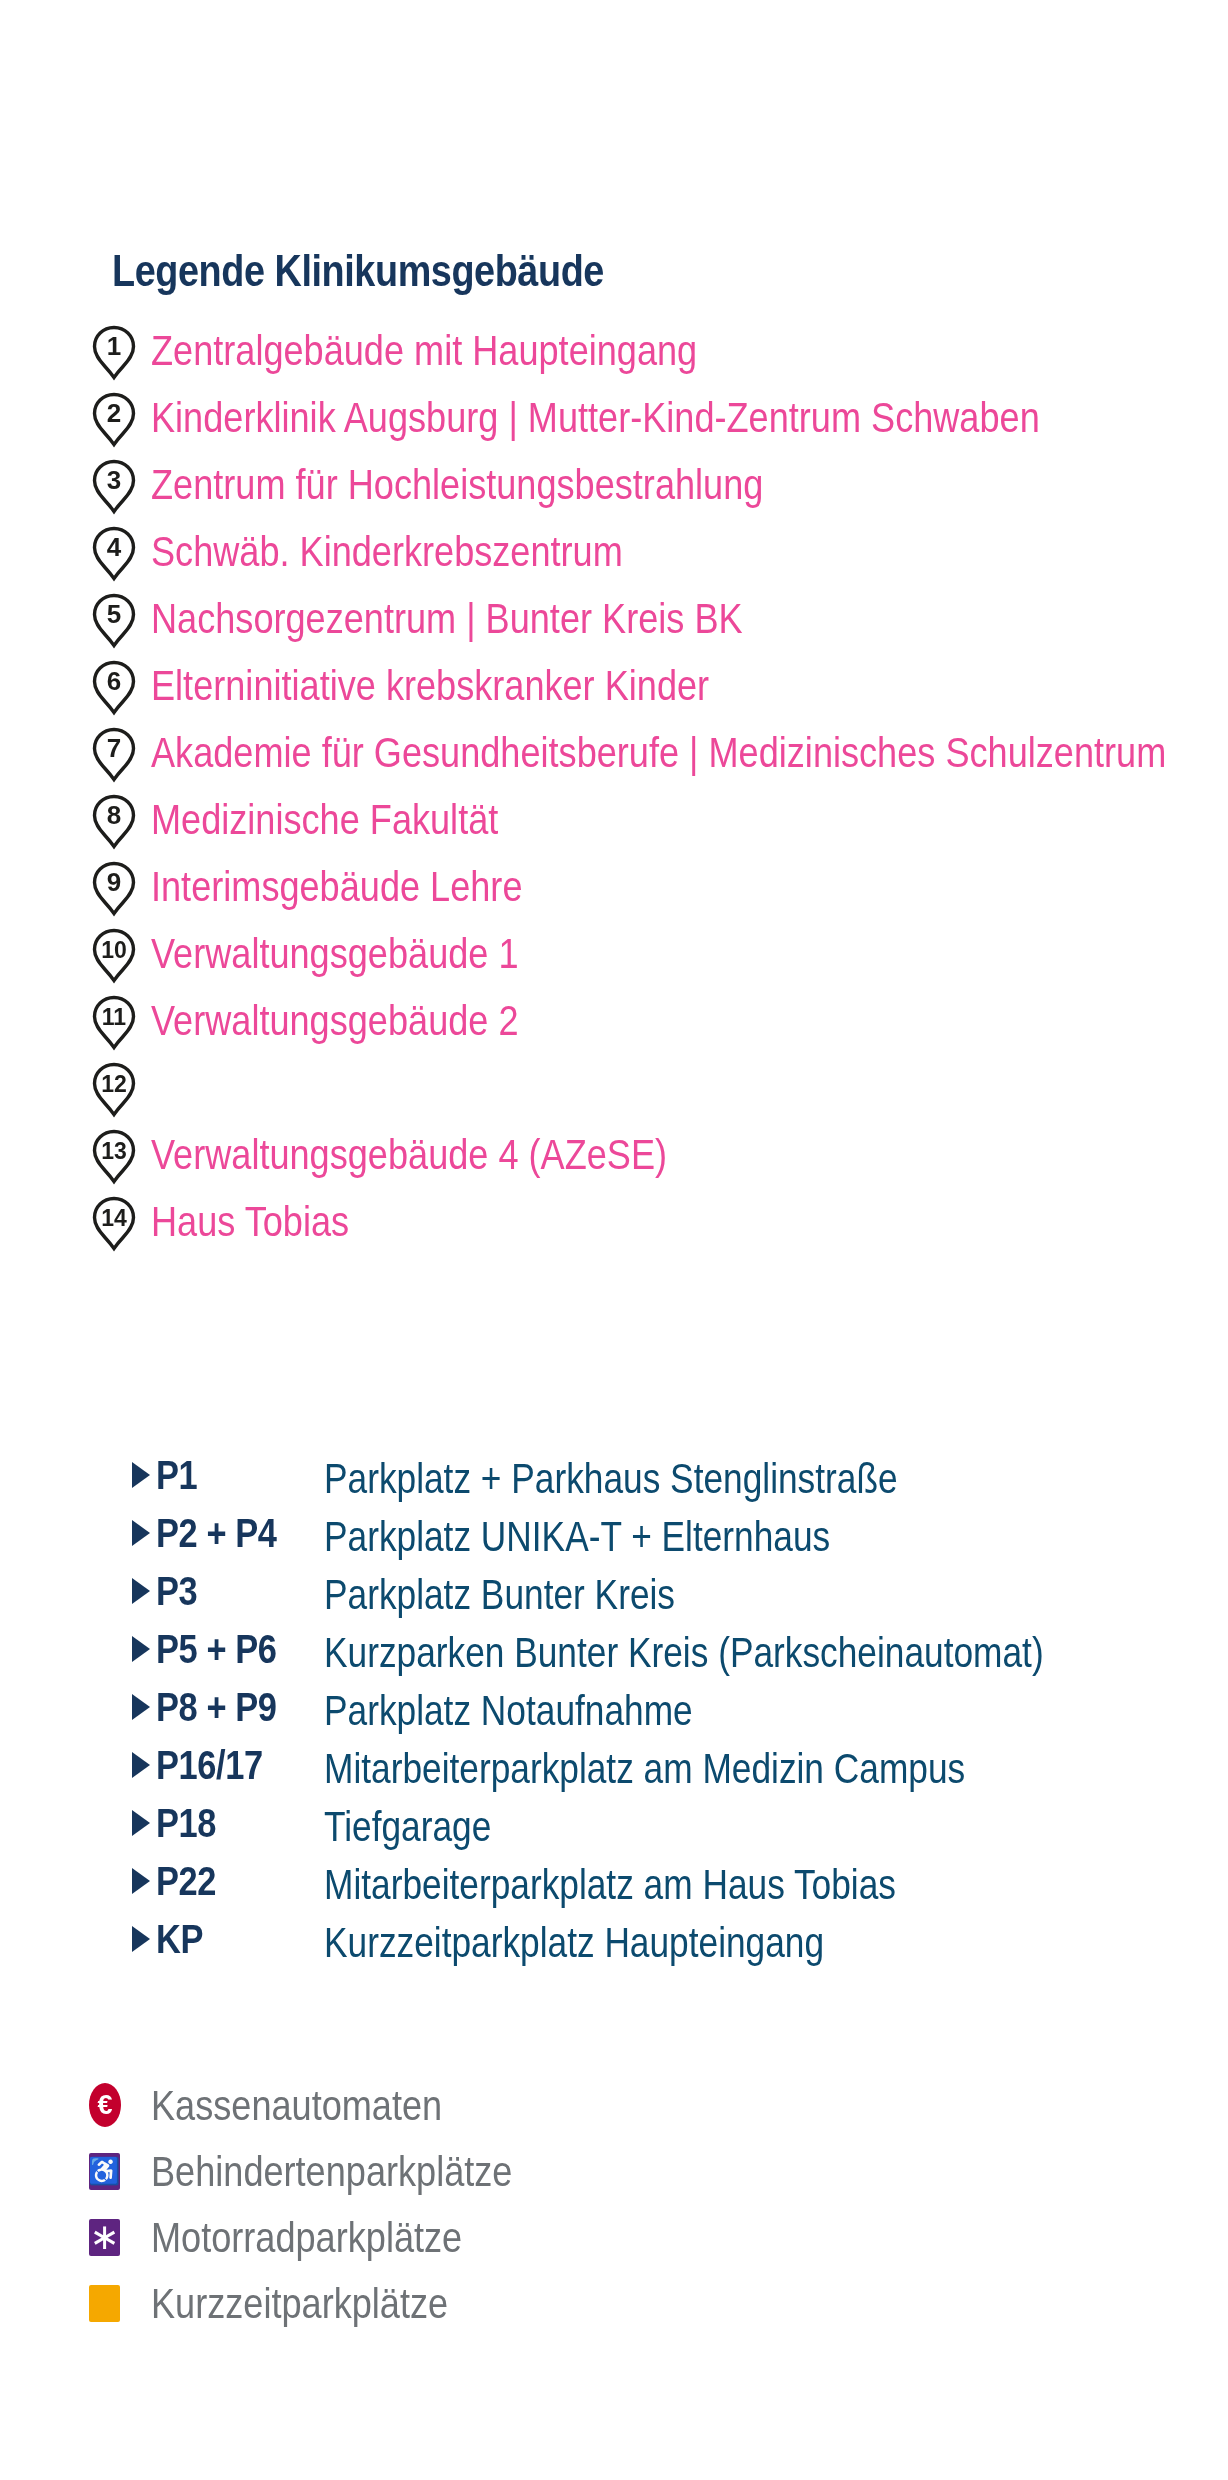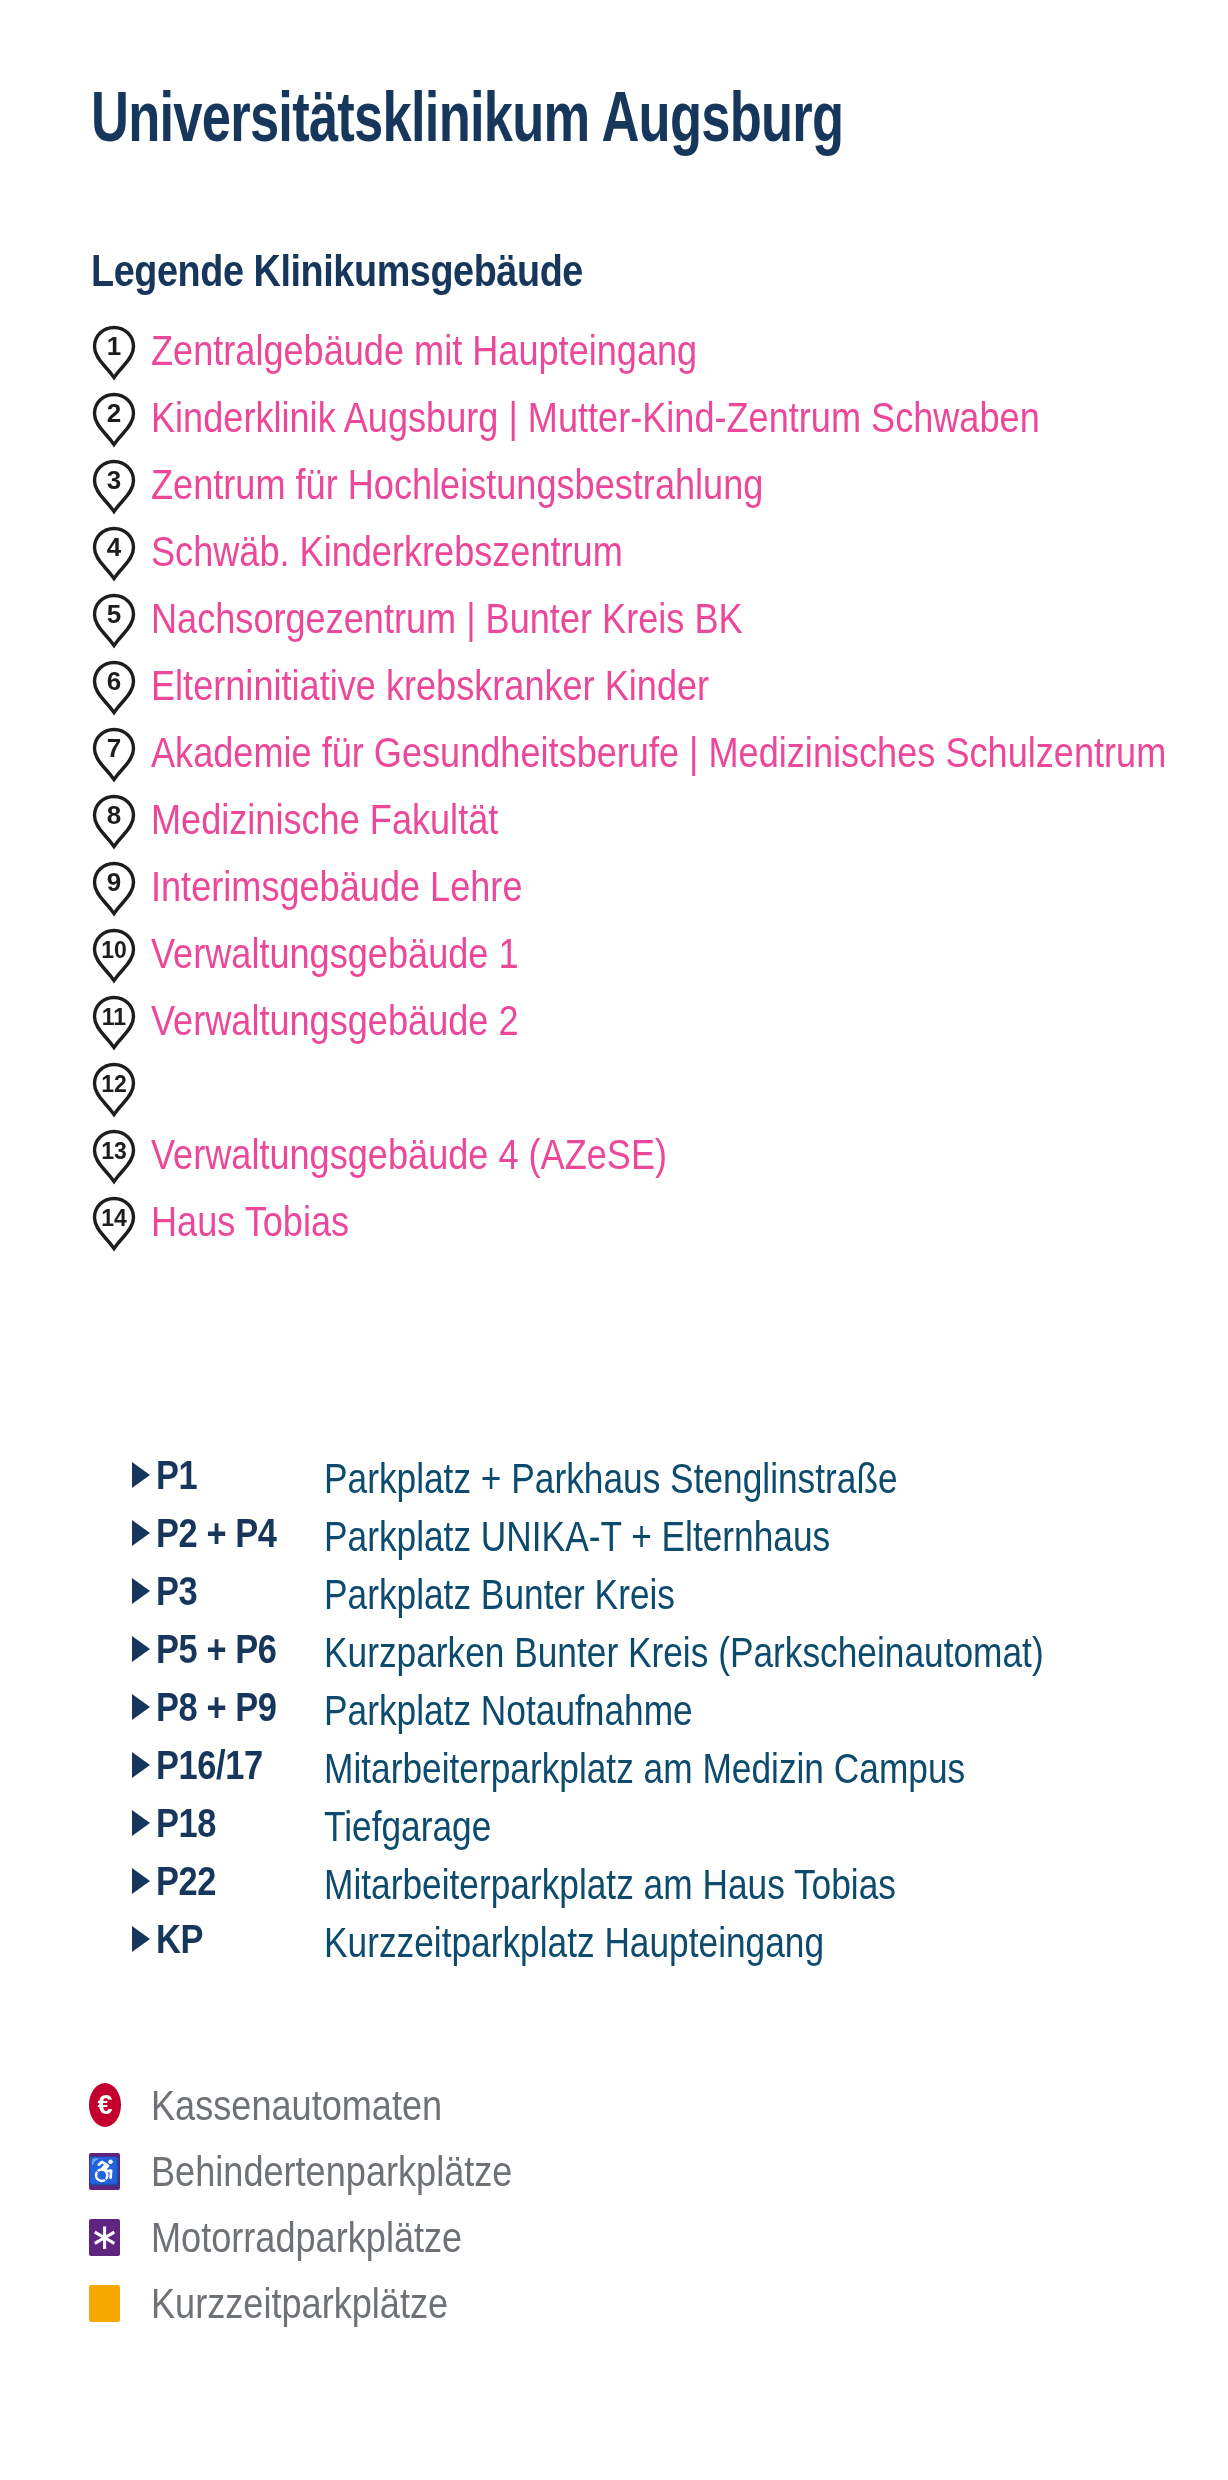--- a/index.html
+++ b/index.html
@@ -17,21 +17,21 @@
   .title {
     position:absolute; left:91px; top:82px;
     margin:0; font-size:70px; line-height:1; font-weight:700;
     color:#17365c; letter-spacing:-1px;
   }
   .sec-heading {
     position:absolute; left:91px; margin:0;
     font-size:45px; line-height:1.1; font-weight:700;
     color:#17365c; letter-spacing:-0.5px;
   }
-  .h-buildings { top:246px; }
+  .h-buildings { top:246px;margin-left:21px; }
   .h-parking   { top:1348px; }
 
   ul { list-style:none; margin:0; padding:0; }
 
   
   .buildings-list { position:absolute; left:92px; top:317px; }
   .b-row { height:67px; display:flex; align-items:center; }
   .pin   { flex:none; width:44px; height:56px; margin-top:4px; }
   .b-label {
     margin-left:15px; font-size:43px; color:#ec4899; font-weight:400;
@@ -61,21 +61,20 @@
   .amenity-icon.rect    { width:31px; height:37px; border-radius:2px; }
   .amenity-icon .sym-wheelchair { font-size:26px; font-weight:400; line-height:1; }
   .amenity-icon .sym-asterisk   { font-size:36px; font-weight:400; line-height:1; }
   .a-label { font-size:43px; color:#6e7276; }
 </style>
 </head>
 <body>
 
 <div class="page">
 
-  <h1 class="title"><span class="cxt">Universitätsklinikum Augsburg</span></h1>
 
   <h2 class="sec-heading h-buildings"><span class="cx">Legende Klinikumsgebäude</span></h2>
 
   <ul class="buildings-list">
   <li class="b-row">
     <svg class="pin" viewBox="0 0 44 56" aria-hidden="true">
       <path d="M22 2.5 C33 2.5 41.5 11 41.5 21.5 C41.5 29.5 36.5 35.5 31 41.5 C28 44.8 24.8 48.5 22 52.5 C19.2 48.5 16 44.8 13 41.5 C7.5 35.5 2.5 29.5 2.5 21.5 C2.5 11 11 2.5 22 2.5 Z" fill="#ffffff" stroke="#1d1d1b" stroke-width="3.4"></path>
       <text class="pin-num" x="22" y="30" text-anchor="middle" font-size="26" font-weight="600" fill="#1d1d1b" font-family="Liberation Sans, sans-serif">1</text>
     </svg>
     <span class="b-label"><span class="cx">Zentralgebäude mit Haupteingang</span></span>

